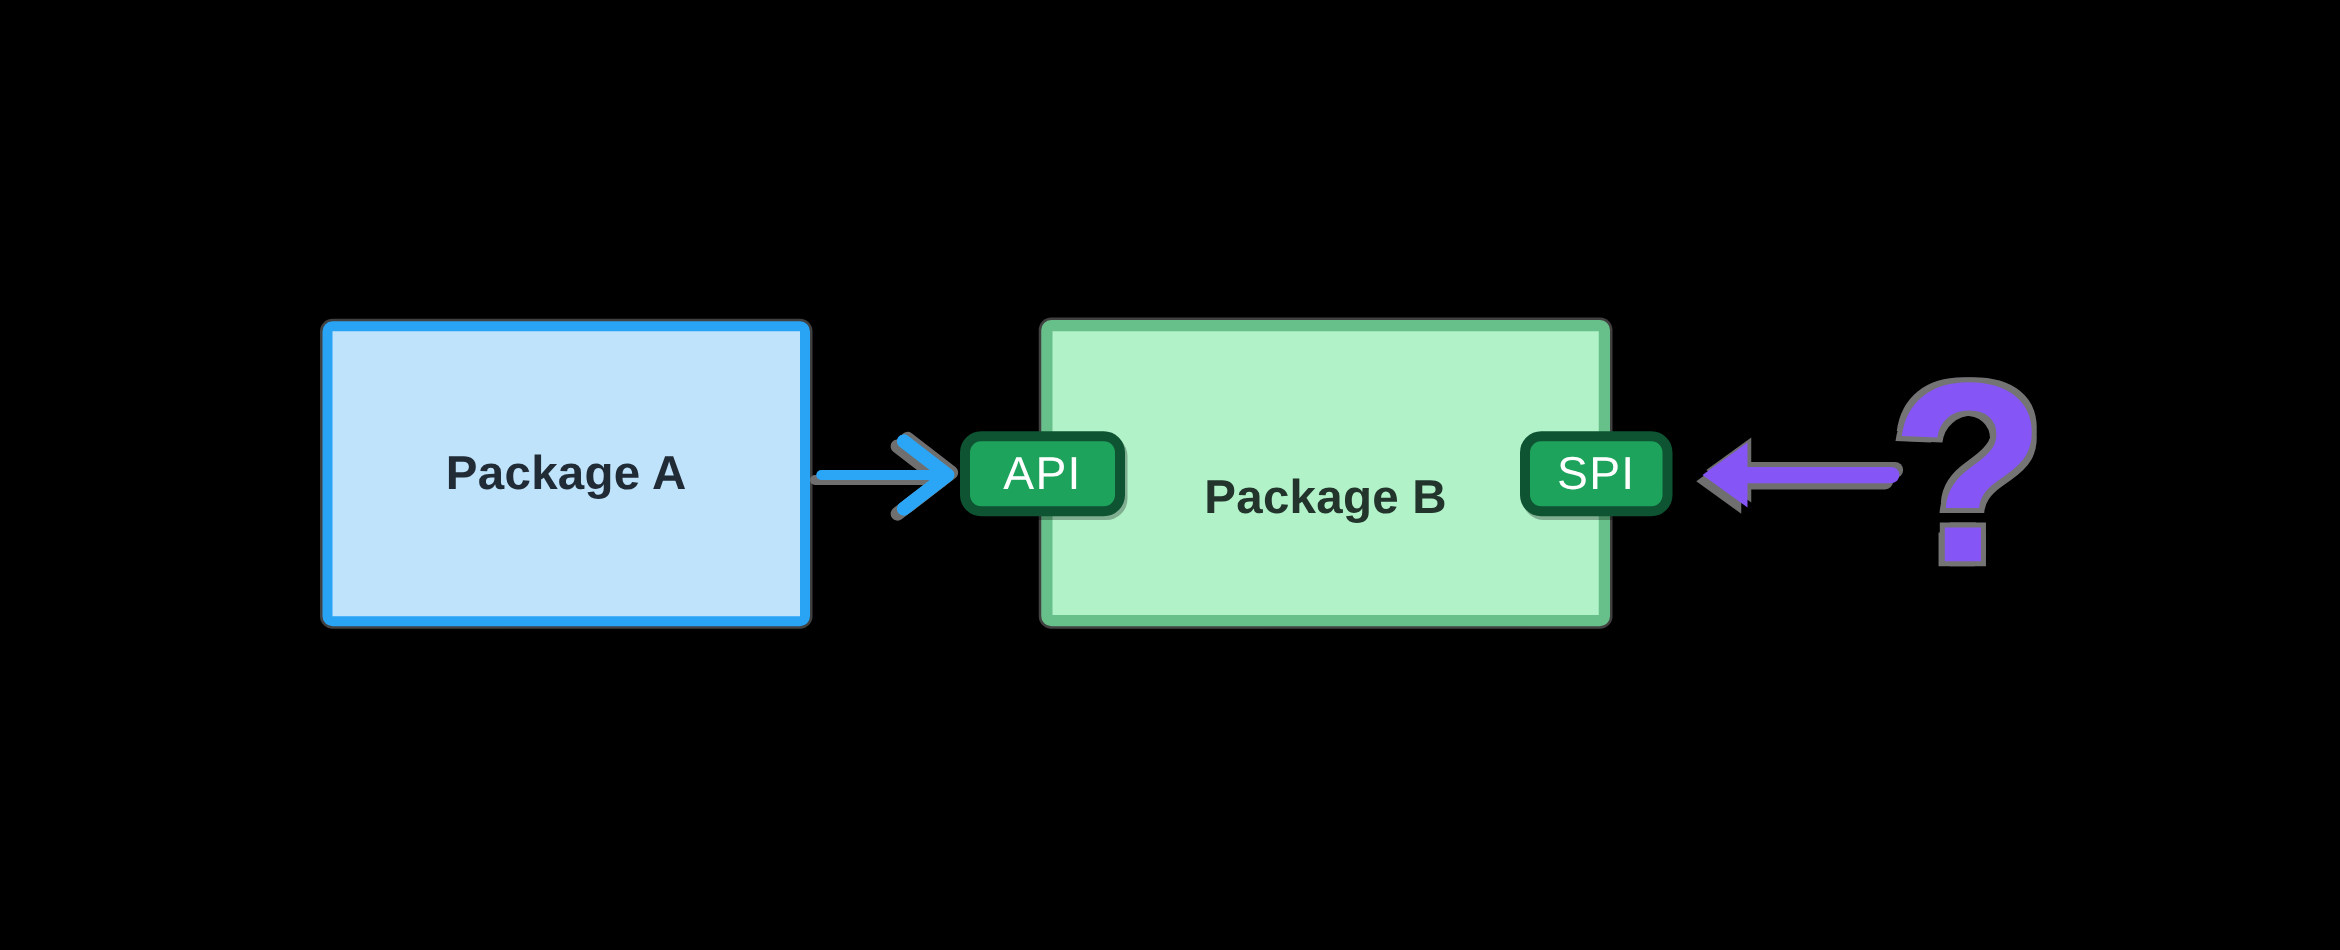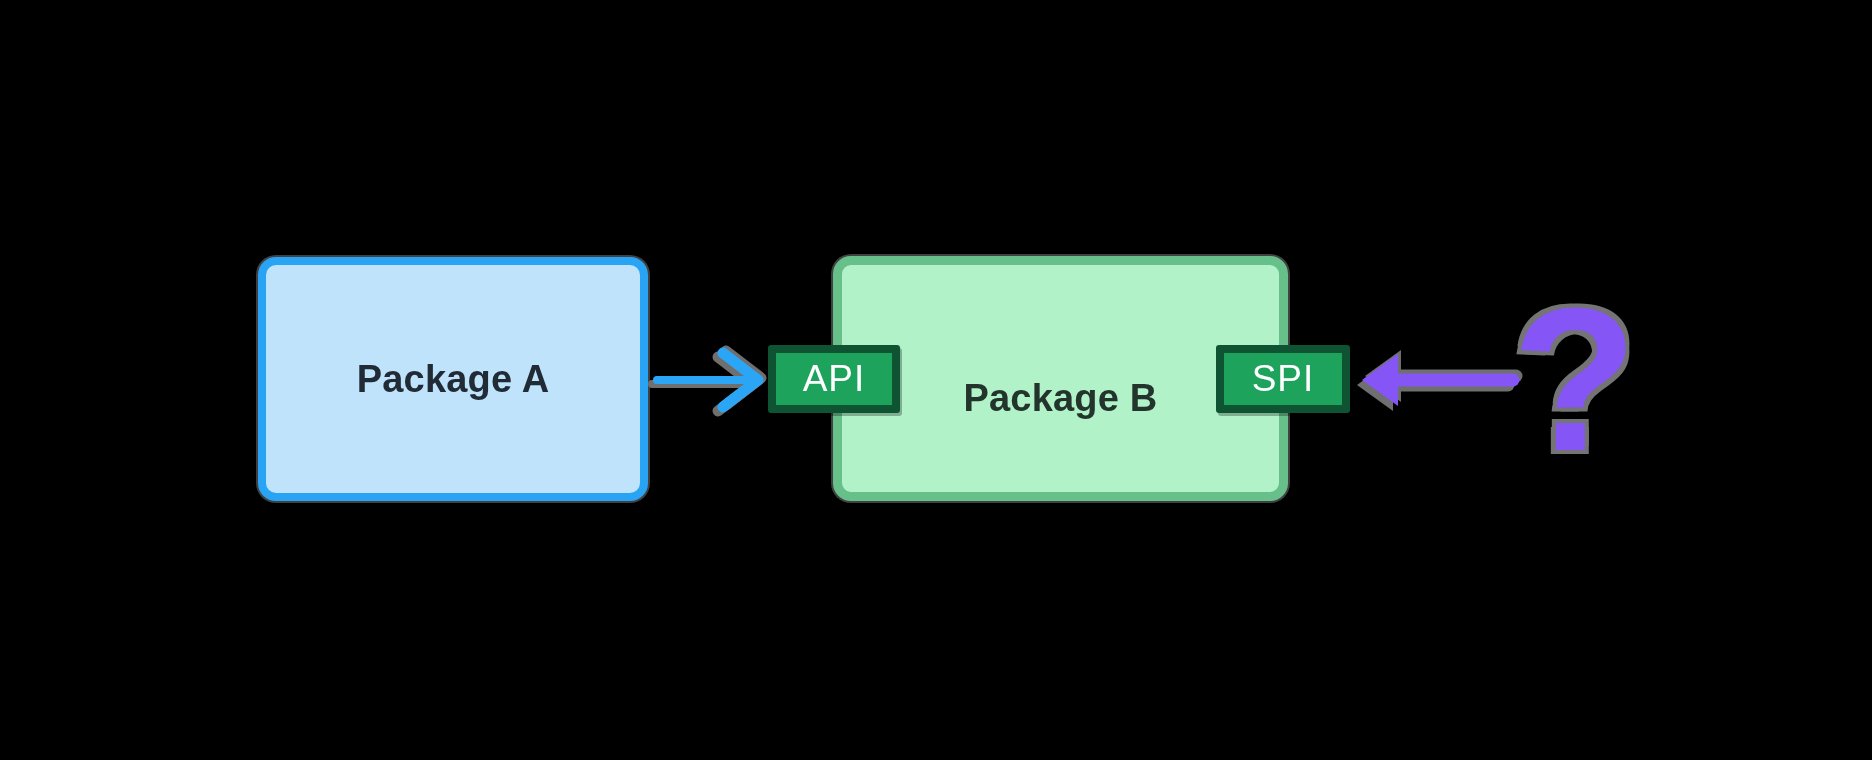--- a/index.html
+++ b/index.html
@@ -11,21 +11,21 @@
     position: relative;
     width: 1872px;
     height: 760px;
     background: #000000;
     overflow: hidden;
     font-family: "Liberation Sans", "DejaVu Sans", sans-serif;
   }
   .pkg-box {
     position: absolute;
     box-sizing: border-box;
-    border-radius: 18px;
+    border-radius: 8px;
     display: flex;
     align-items: center;
     justify-content: center;
     box-shadow: 0 0 0 2px rgba(130,130,130,0.5);
   }
   #package-a {
     left: 258px;
     top: 257px;
     width: 390px;
     height: 244px;
@@ -48,29 +48,29 @@
   #package-a .pkg-label { color: #212B36; }
   #package-b .pkg-label { color: #22342B; margin-top: 40px; }
 
   .port-badge {
     position: absolute;
     box-sizing: border-box;
     top: 345px;
     height: 68px;
     background: #1EA35C;
     border: 8px solid #0E5433;
-    border-radius: 3px;
+    border-radius: 17px;
     display: flex;
     align-items: center;
     justify-content: center;
     box-shadow: 2px 3px 0 rgba(0,0,0,0.28);
     z-index: 3;
   }
   #api-badge { left: 768px; width: 132px; }
-  #spi-badge { left: 1216px; width: 134px; }
+  #spi-badge { left: 1216px; width: 122px; }
   .port-label {
     color: #FFFFFF;
     font-size: 37px;
     font-weight: 500;
     letter-spacing: 1px;
   }
 
   .arrow-svg {
     position: absolute;
     z-index: 2;

